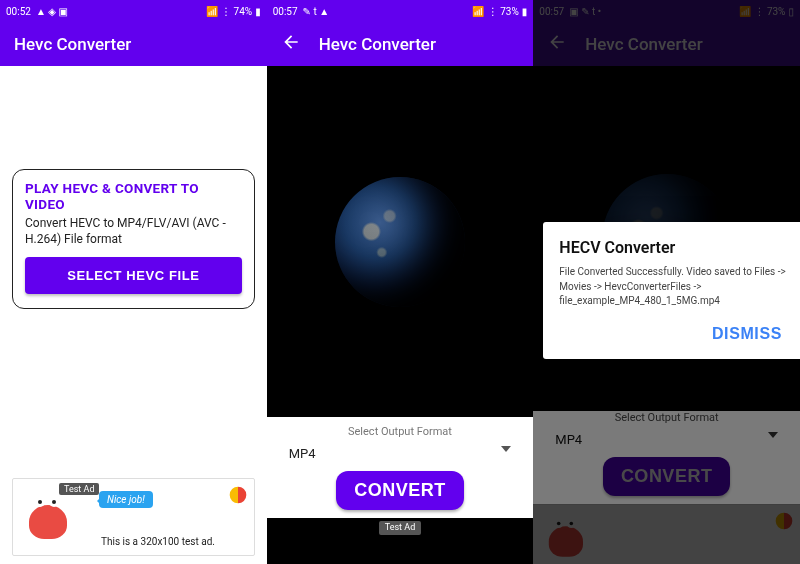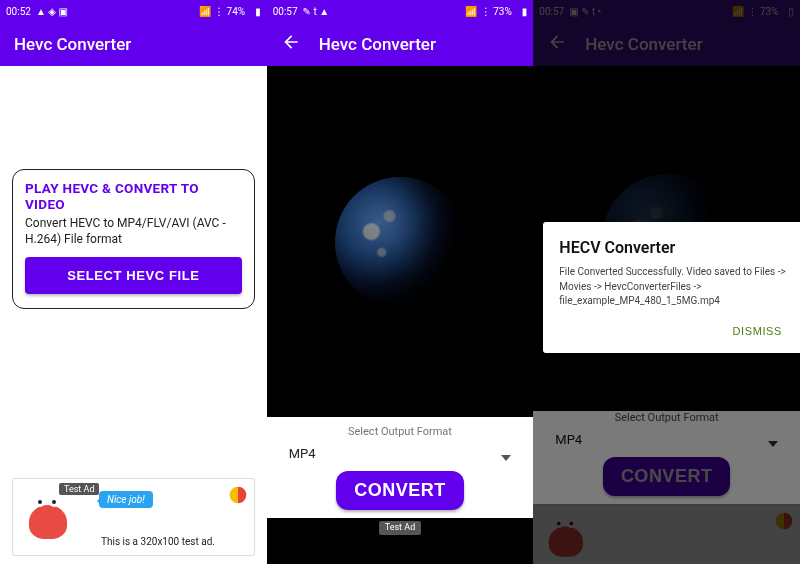--- a/index.html
+++ b/index.html
@@ -19,21 +19,21 @@
   .screen:nth-child(2){ width: 266.66px;}
   .statusbar {
     height: 22px;
     background: #6200ee;
     color: #fff;
     display: flex; align-items: center;
     font-size: 10px;
     padding: 0 6px;
   }
   .sb-left { flex: 1; display:flex; gap:5px; align-items:center;}
-  .sb-right { display:flex; gap:10px; align-items:flex-end;}
+  .sb-right { display:flex; gap:3px; align-items:flex-end;}
   .appbar {
     height: 44px;
     background: #6200ee;
     color: #fff;
     display:flex; align-items:center;
     padding: 0 14px;
     gap: 18px;
     font-size: 17px;
     font-weight: 500;
   }
@@ -86,42 +86,42 @@
     position:relative;
     box-shadow: inset -30px -20px 40px #000;
   }
   .earth::before{content:"";position:absolute;inset:0;border-radius:50%;
     background: radial-gradient(circle at 28% 42%, rgba(200,180,140,0.5) 0 6%, transparent 8%),
                radial-gradient(circle at 42% 30%, rgba(200,180,140,0.35) 0 4%, transparent 6%),
                radial-gradient(circle at 36% 58%, rgba(255,230,150,0.25) 0 3%, transparent 5%);
   }
   .s2-bottom{background:#fff;padding:8px 0 0 0;}
   .fmt-label{text-align:center;font-size:11px;color:#777;margin-bottom:4px;}
-  .fmt-row{display:flex;align-items:flex-end;justify-content:space-between;padding:4px 22px 8px 22px;font-size:13px;color:#222;}
+  .fmt-row{display:flex;align-items:flex-start;justify-content:space-between;padding:4px 22px 8px 22px;font-size:13px;color:#222;}
   .chev-down{width:0;height:0;border-left:5px solid transparent;border-right:5px solid transparent;border-top:6px solid #555;}
   .convert-row{display:flex;justify-content:center;padding:2px 0 8px 0;}
   .btn-convert{background:#6200ee;color:#fff;border:none;border-radius:12px;padding:9px 18px;font-size:18px;font-weight:600;letter-spacing:0.5px;box-shadow:0 2px 3px rgba(0,0,0,0.3);}
   .s2-ad{height:46px;background:#000;color:#fff;font-size:10px;display:flex;justify-content:center;padding-top:3px;position:relative;}
   .s2-ad-badge{background:#555;color:#fff;font-size:9px;padding:1px 6px;border-radius:2px;height:14px;}
   
   .s3{position:relative;}
   .scrim{position:absolute;inset:0;background:rgba(0,0,0,0.52);z-index:2;}
   .s3 .statusbar, .s3 .appbar{background:#4a12a6;}
   .s3-body{flex:1;background:#000;position:relative;display:flex;align-items:center;justify-content:center;}
   .dialog{
     position:absolute; z-index:5;
     left:10px; right:-2px; top:222px;
     background:#fff; border-radius:3px;
     padding:16px 16px 10px 16px;
     box-shadow:0 10px 30px rgba(0,0,0,0.5);
   }
   .dlg-title{font-size:16px;font-weight:600;color:#111;margin-bottom:8px;}
   .dlg-body{font-size:10px;color:#444;line-height:1.45;}
   .dlg-actions{display:flex;justify-content:flex-end;margin-top:10px;}
-  .dlg-dismiss{color:#4d7c0f;font-size:11px;font-weight:400;letter-spacing:0.6px;background:none;border:none;padding:6px 4px;}
+  .dlg-dismiss{color:#3b82f6;font-size:16px;font-weight:700;letter-spacing:0.6px;background:none;border:none;padding:6px 4px;}
   .s3-bottom{background:#fff;position:relative;}
   .s3 .s3-bottom .fmt-label, .s3 .s3-bottom .fmt-row, .s3 .s3-bottom .convert-row{filter:brightness(0.6);}
   .s3-ad{height:60px;background:#fff;position:relative;border-top:1px solid #eee;}
   .s3-ad .ad-critter{transform:scale(0.9);margin-left:4px;margin-top:4px;}
   .s3 .scrim{pointer-events:none;}
   .dim{filter:brightness(0.55);}
   .sb-ico{display:inline-block;}
 </style>
 </head>
 <body>

